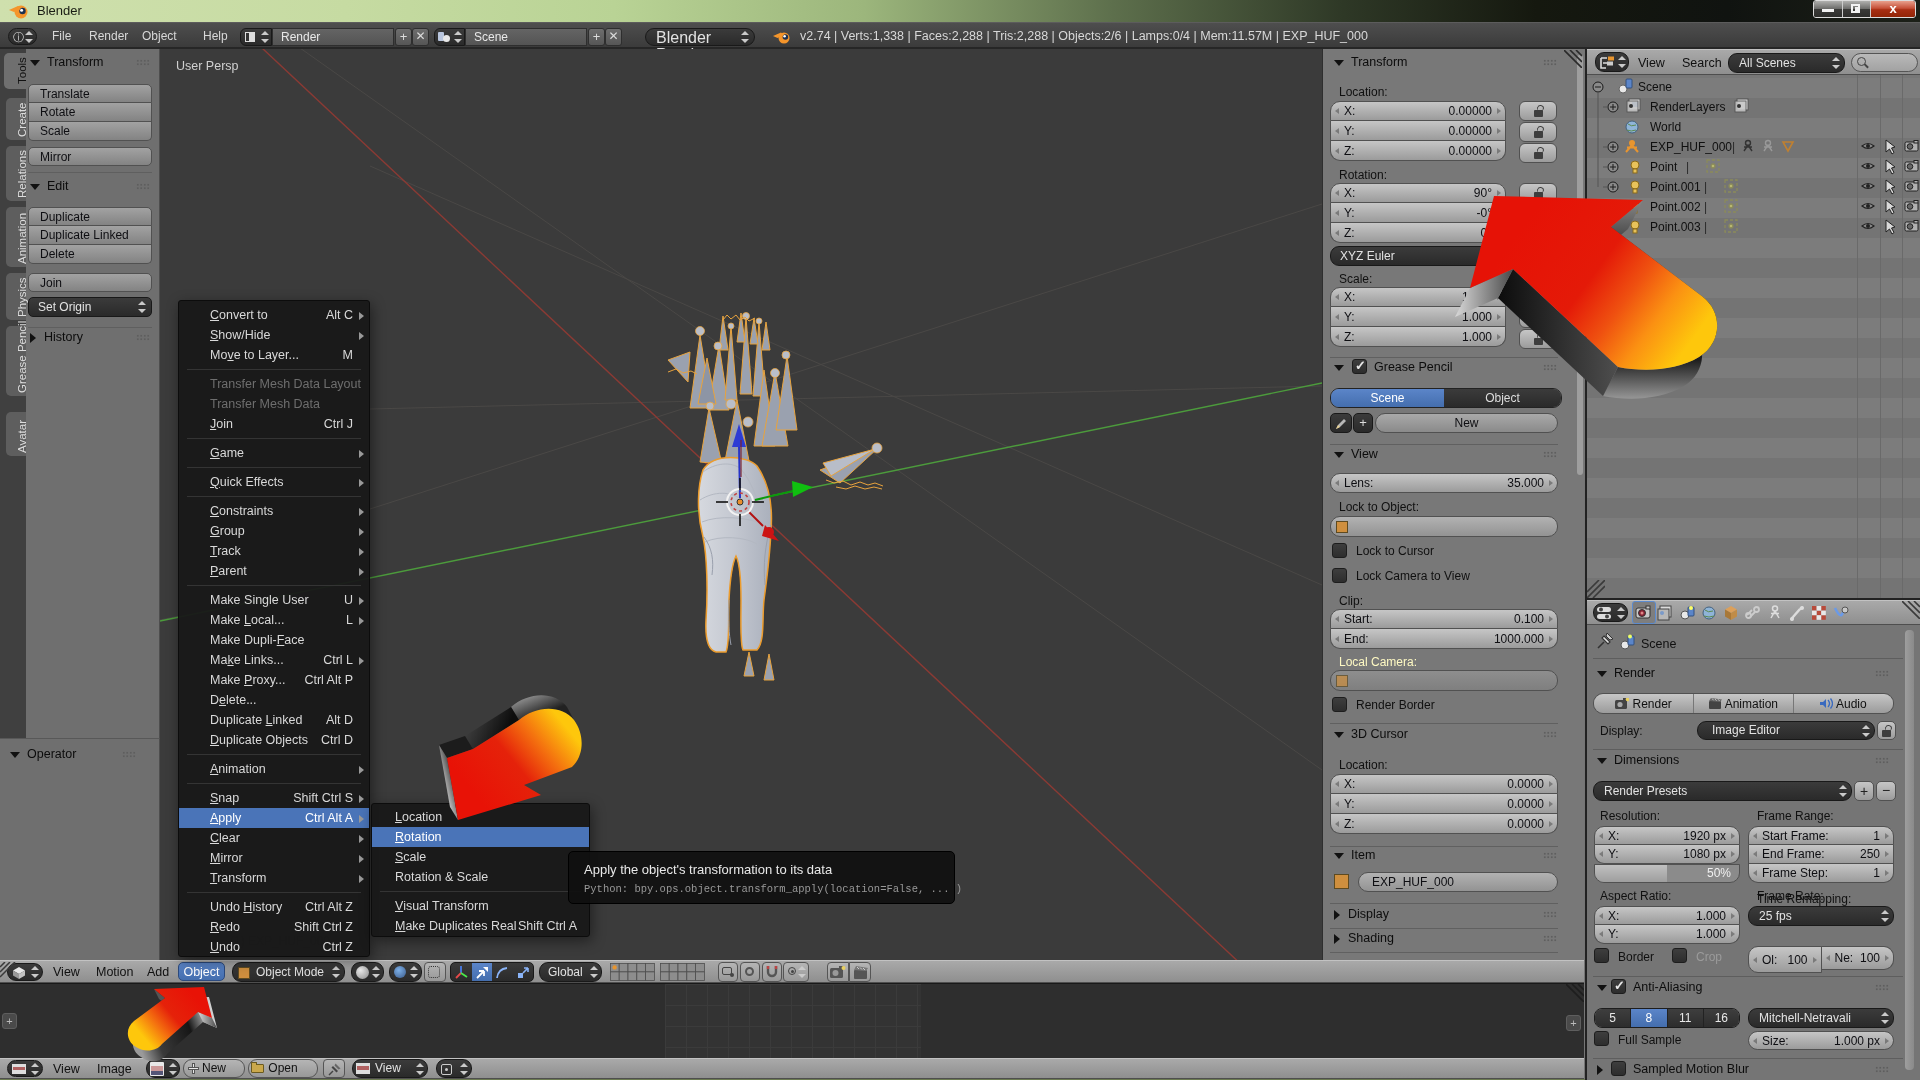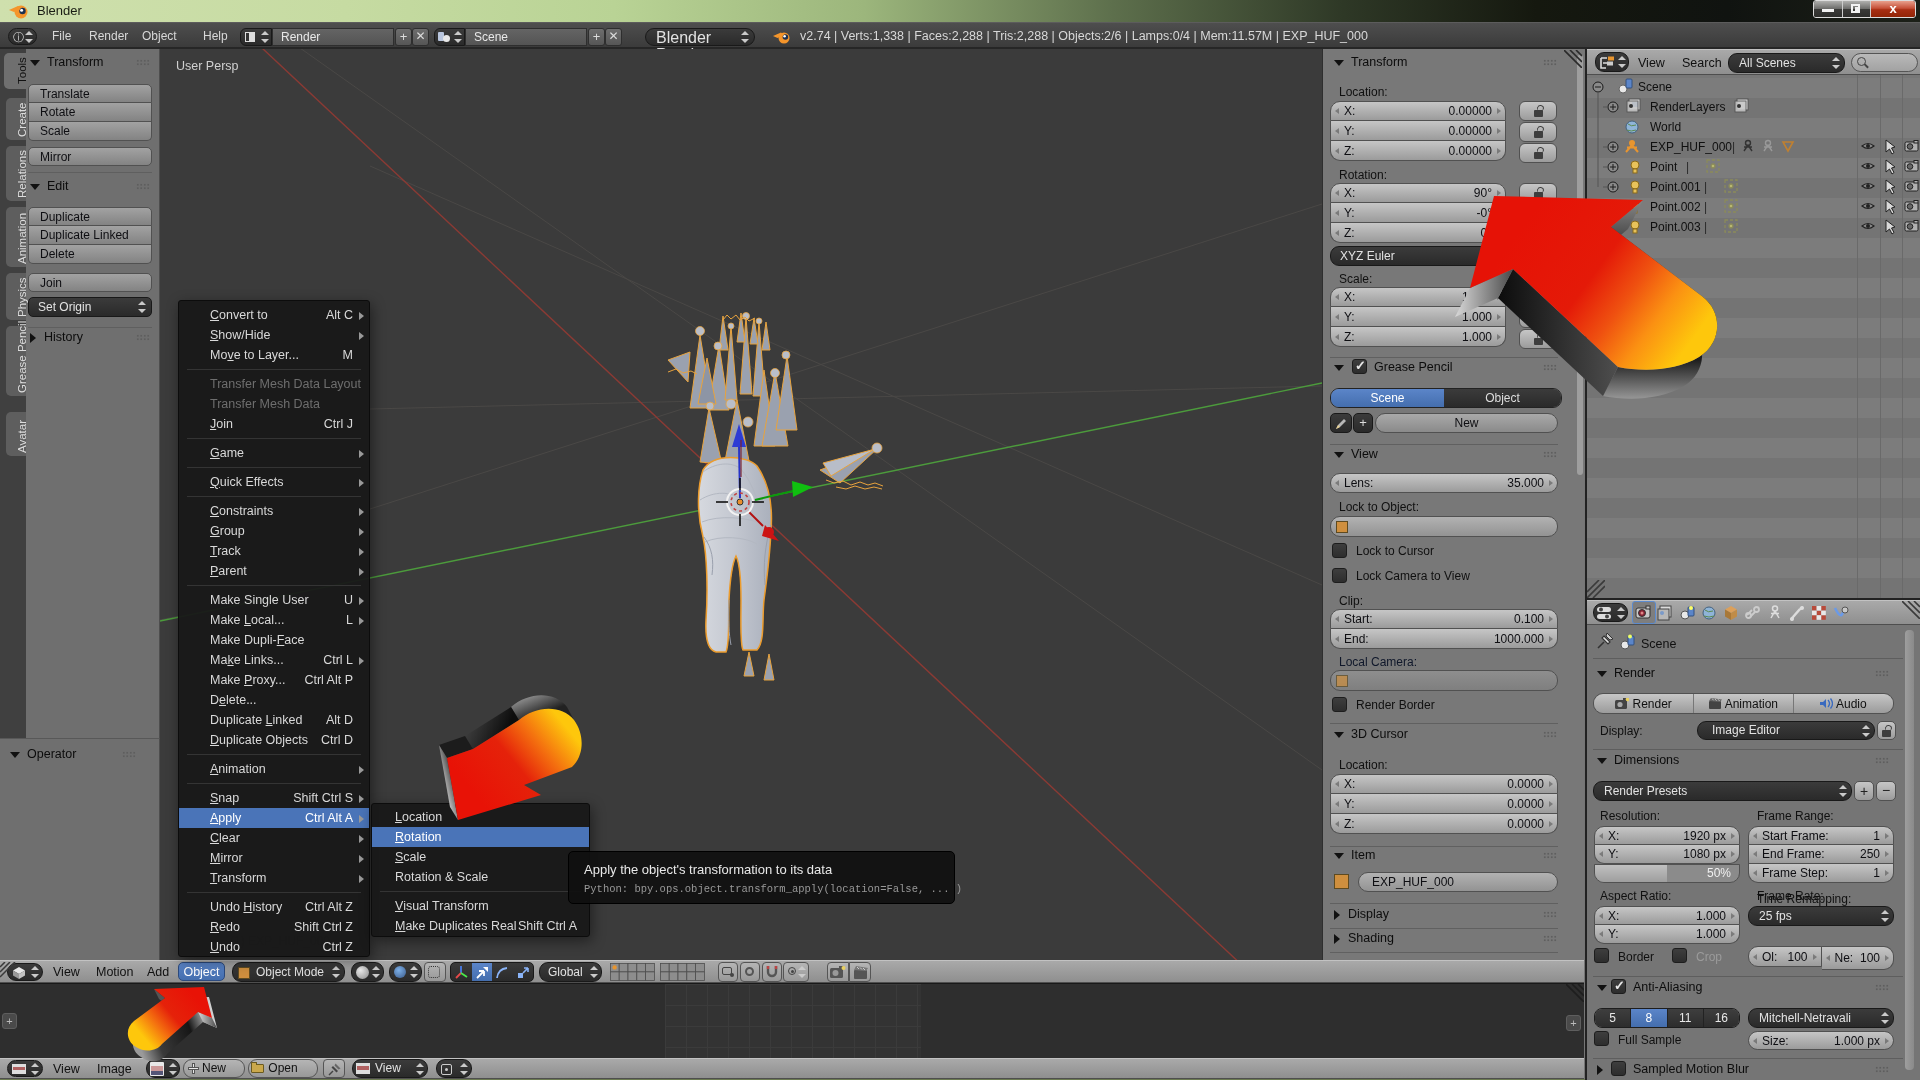--- a/index.html
+++ b/index.html
@@ -339,21 +339,21 @@
 <div class="a grp" style="left:1330px;top:609px;width:228px">
  <div class="nf" style="height:20px">
       <span>Start:</span>
       <span>0.100</span>
     </div>
  <div class="nf" style="height:20px">
       <span>End:</span>
       <span>1000.000</span>
     </div>
 </div>
-<div class="lbl" style="left:1339px;top:655px;color:#0f172a">Local Camera:</div>
+<div class="lbl" style="left:1339px;top:655px;color:#fef9c3">Local Camera:</div>
 <div class="nf na a" style="left:1330px;top:670px;width:228px;height:21px;background:linear-gradient(#8e8e8e,#7f7f7f)">
     <span style="position:absolute;left:5px;top:4px;width:12px;height:12px;background:#cf8f3e;border:1px solid #5e4a20;opacity:.7"></span>
   </div>
 <div class="chk" style="left:1332px;top:697px"></div><div class="lbl" style="left:1356px;top:698px">Render Border</div>
 <div class="a" style="left:1330px;top:723px;width:228px;height:1px;background:#606060"></div>
 <div class="ph" style="left:1334px;top:727px"><span class="tri-d"></span>3D Cursor</div>
 <div class="dots" style="left:1543px;top:731px"></div>
 <div class="lbl" style="left:1339px;top:758px">Location:</div>
 <div class="a grp" style="left:1330px;top:774px;width:228px">
  <div class="nf" style="height:20px">
@@ -884,21 +884,21 @@
       <span>1.000</span>
     </div>
  <div class="nf" style="height:19px">
       <span>Y:</span>
       <span>1.000</span>
     </div>
 </div>
 <div class="a dk" style="left:1748px;top:906px;width:146px;height:20px;font-size:12px;line-height:18px;padding-left:10px">25 fps<span class="ud" style="right:4px"></span></div>
 <div class="lbl" style="left:1757px;top:892px">Time Remapping:</div>
 <div class="a" style="left:1748px;top:946px;width:146px;height:19px;display:flex">
- <div class="nf" style="flex:1;height:21px;border-radius:10px 0 0 10px">
+ <div class="nf" style="flex:1;height:27px;border-radius:10px 0 0 10px">
       <span>Ol:</span>
       <span>100</span>
     </div>
  <div class="nf" style="flex:1;height:24px;border-radius:0 10px 10px 0;border-left:0">
       <span>Ne:</span>
       <span>100</span>
     </div>
 </div>
 <div class="chk" style="left:1594px;top:948px"></div><div class="lbl" style="left:1618px;top:950px">Border</div>
 <div class="chk" style="left:1672px;top:948px"></div><div class="lbl" style="left:1696px;top:950px;color:#9b9b9b">Crop</div>

